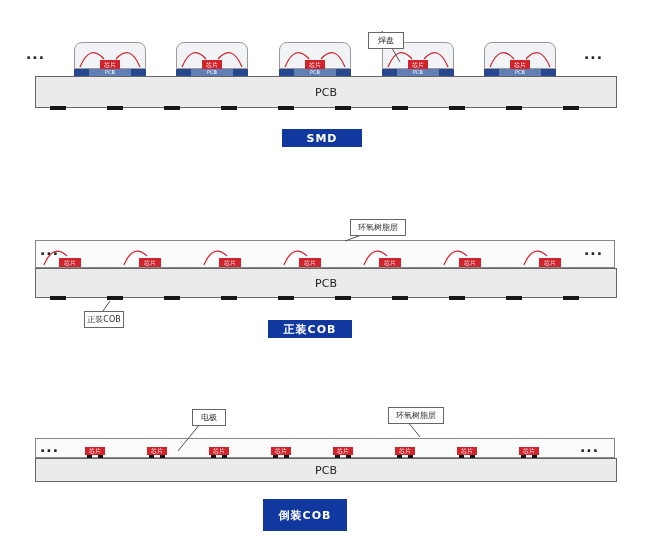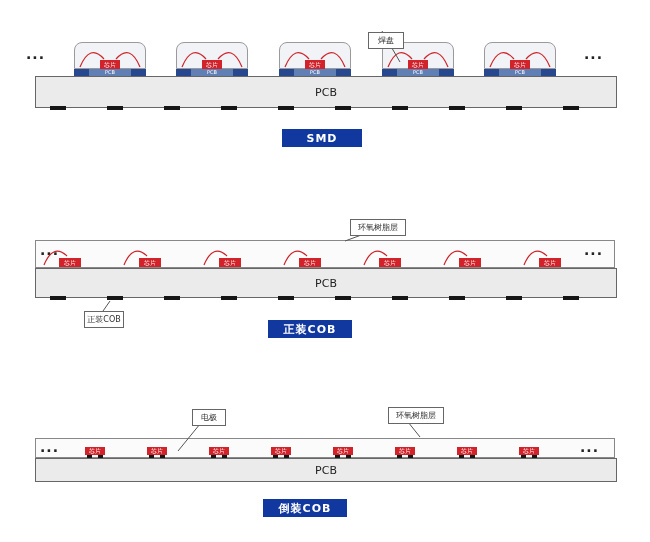--- a/index.html
+++ b/index.html
@@ -205,21 +205,21 @@
   <div class="abs" style="left:519px;top:447px;width:20px;height:11px;">
       <div class="chip" style="left:0;top:0;width:20px;height:8px;">芯片</div>
       <div class="elec" style="left:2px;top:8px;"></div>
       <div class="elec" style="left:13px;top:8px;"></div>
     </div>
 
   <div class="pcb" style="left:35px;top:458px;width:580px;height:22px;">
       <span>PCB</span>
     </div>
 
-  <div class="title-box" style="left:263px;top:499px;width:84px;height:18px;">倒装COB</div>
+  <div class="title-box" style="left:263px;top:499px;width:84px;height:32px;">倒装COB</div>
 
   <svg class="abs" style="left:0;top:0;width:650px;height:542px;z-index:4;pointer-events:none;" viewBox="0 0 650 542">
     <line x1="382" y1="31" x2="400" y2="62" class="leader"></line>
     <line x1="364" y1="234" x2="345" y2="241" class="leader"></line>
     <line x1="103" y1="311" x2="110" y2="301" class="leader"></line>
     <line x1="200" y1="424" x2="178" y2="451" class="leader"></line>
     <line x1="408" y1="422" x2="420" y2="437" class="leader"></line>
   </svg>
 
 </div>

